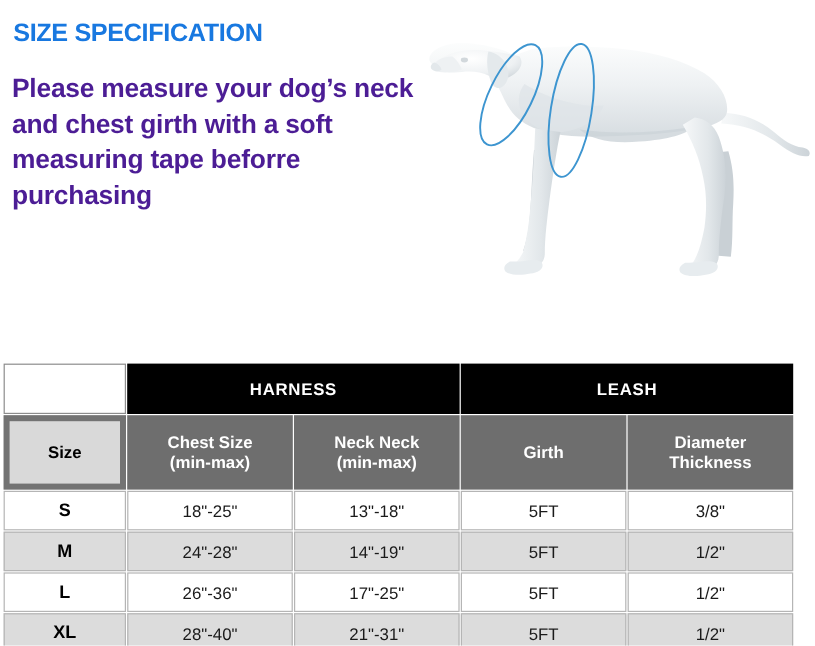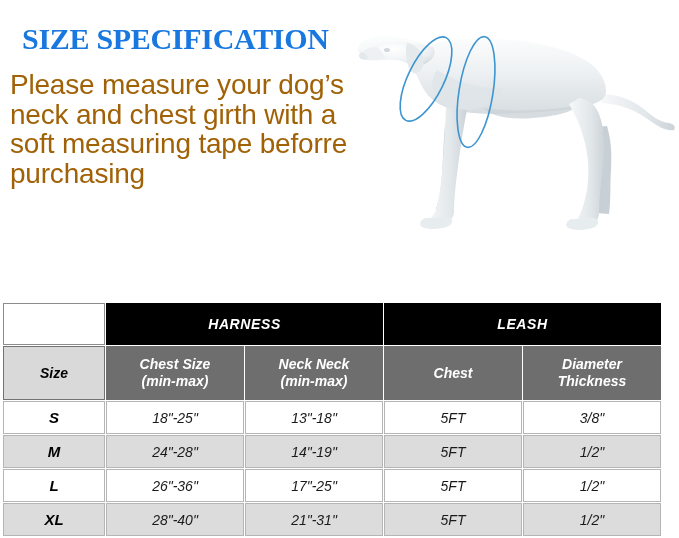--- a/index.html
+++ b/index.html
@@ -18,32 +18,32 @@
 
   
   #intro-block {
     position: absolute;
     left: 10px;
     top: 9px;
     width: 345px;
   }
   #page-title {
     color: #1878e0;
-    font-family: Liberation Serif, serif;
-    font-weight: bold;
-    font-size: 30px;
+    font-family: Liberation Sans, sans-serif;
+    font-weight: bold;
+    font-size: 21px;
     line-height: 36px;
     letter-spacing: -0.3px;
-    margin: 12px;
+    margin: 1px;
     white-space: nowrap;
   }
   #intro-paragraph {
-    color: #a16207;
-    font-weight: normal;
-    font-size: 28px;
+    color: #4c1d95;
+    font-weight: bold;
+    font-size: 22px;
     line-height: 29.5px;
     margin: 13px 0 0 0;
     letter-spacing: -0.2px;
   }
 
   
   #dog-figure {
     position: absolute;
     left: 333px;
     top: 0px;
@@ -61,21 +61,20 @@
     border-collapse: separate;
     border-spacing: 1px 1px;
     table-layout: fixed;
   }
   #size-table td, #size-table th {
     padding: 0;
     margin: 0;
     text-align: center;
     vertical-align: middle;
     font-size: 14px;
-    font-style: italic;
   }
   .col-size    { width: 102px; }
   .col-chest   { width: 138px; }
   .col-neck    { width: 138px; }
   .col-length  { width: 138px; }
   .col-thick   { width: 138px; }
 
   
   .grp-blank {
     background: #ffffff;
@@ -88,21 +87,21 @@
     font-weight: bold;
     font-size: 16px;
     letter-spacing: 0.6px;
     height: 40px;
   }
 
   
   .sub-size {
     background: #d9d9d9;
     color: #000000;
-    border: 1px solid #737373;
+    border: 5px solid #737373;
     font-weight: bold;
     font-size: 14.5px;
     height: 52px;
   }
   .sub-head {
     background: #6e6e6e;
     color: #ffffff;
     font-weight: bold;
     font-size: 14.5px;
     line-height: 17px;
@@ -199,21 +198,21 @@
     <tr>
       <td class="sub-size">Size</td>
       <td class="sub-head">
         <div>Chest Size</div>
         <div>(min-max)</div>
       </td>
       <td class="sub-head">
         <div>Neck Neck</div>
         <div>(min-max)</div>
       </td>
-      <td class="sub-head">Chest</td>
+      <td class="sub-head">Girth</td>
       <td class="sub-head">
         <div>Diameter</div>
         <div>Thickness</div>
       </td>
     </tr>
   </thead>
   <tbody>
     <tr class="row-odd">
       <td class="cell-size">S</td>
       <td>18"-25"</td>

